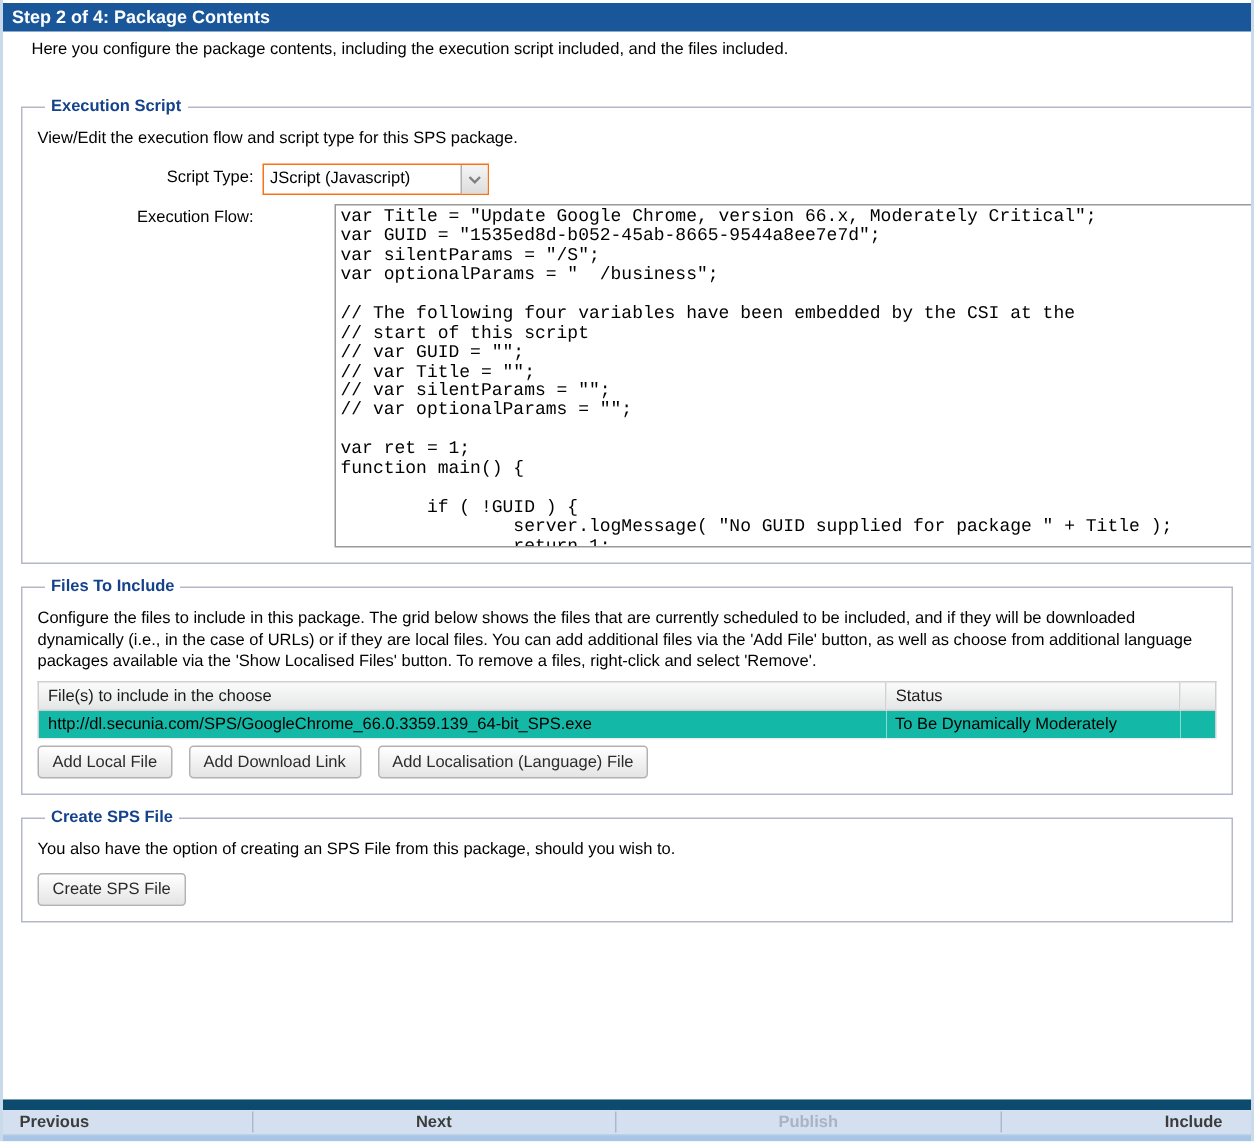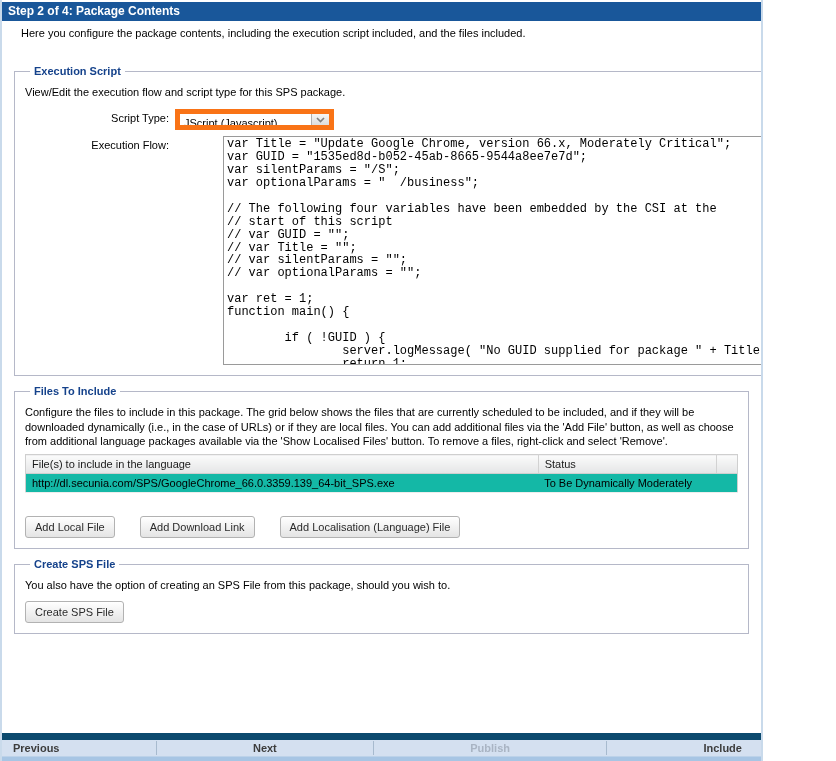--- a/index.html
+++ b/index.html
@@ -4,21 +4,21 @@
 <style>
   * { box-sizing: border-box; margin: 0; padding: 0; }
   html, body { background: #ffffff; }
   body {
     font-family: "Liberation Sans", "DejaVu Sans", sans-serif;
     font-size: 11px;
     color: #000;
     width: 836px;
   }
   .page {
-    width: 763px;
+    width: 836px;
     height: 761px;
     display: flex;
     flex-direction: column;
     background: #fff;
     border-left: 2px solid #c9daeb;
     border-right: 2px solid #c9daeb;
     padding-top: 2px;
     overflow: hidden;
   }
   .titlebar {
@@ -58,21 +58,21 @@
   .form-label {
     width: 150px;
     flex: 0 0 150px;
     text-align: right;
     padding-right: 6px;
     padding-top: 3px;
     align-self: flex-start;
   }
   .combo {
     display: inline-flex;
-    border: 5px solid #f97316;
+    border: 1px solid #f97316;
     height: 21px;
     background: #fff;
     align-items: stretch;
   }
   .combo-text {
     width: 131px;
     padding: 3px 4px 0 4px;
     font-size: 11px;
     white-space: nowrap;
     overflow: hidden;
@@ -150,21 +150,21 @@
   .grid th:last-child { border-right: none; }
   .grid td {
     background: #14b8a6;
     padding: 3px 6px;
     height: 18px;
     font-size: 11px;
     border-bottom: 1px solid #ededed;
     overflow: hidden;
     white-space: nowrap;
   }
-  .btn-row { margin-top: 23px; display: flex; gap: 25px; }
+  .btn-row { margin-top: 4px; display: flex; gap: 11px; }
   .btn {
     display: inline-block;
     background: linear-gradient(#ffffff, #e4e4e4);
     border: 1px solid #b2b2b2;
     border-radius: 3px;
     padding: 4px 9px 4px 9px;
     font-size: 11px;
     color: #2b2b2b;
     cursor: pointer;
     white-space: nowrap;
@@ -265,21 +265,21 @@
     <div class="fs-desc">Configure the files to include in this package. The grid below shows the files that are currently scheduled to be included, and if they will be downloaded dynamically (i.e., in the case of URLs) or if they are local files. You can add additional files via the 'Add File' button, as well as choose from additional language packages available via the 'Show Localised Files' button. To remove a files, right-click and select 'Remove'.</div>
 
     <table class="grid">
       <colgroup>
         <col style="width:72%">
         <col style="width:25%">
         <col style="width:3%">
       </colgroup>
       <thead>
         <tr>
-          <th>File(s) to include in the language</th>
+          <th>File(s) to include in the choose</th>
           <th>Status</th>
           <th></th>
         </tr>
       </thead>
       <tbody>
         <tr>
           <td>http://dl.secunia.com/SPS/GoogleChrome_66.0.3359.139_64-bit_SPS.exe</td>
           <td>To Be Dynamically Moderately</td>
           <td></td>
         </tr>

